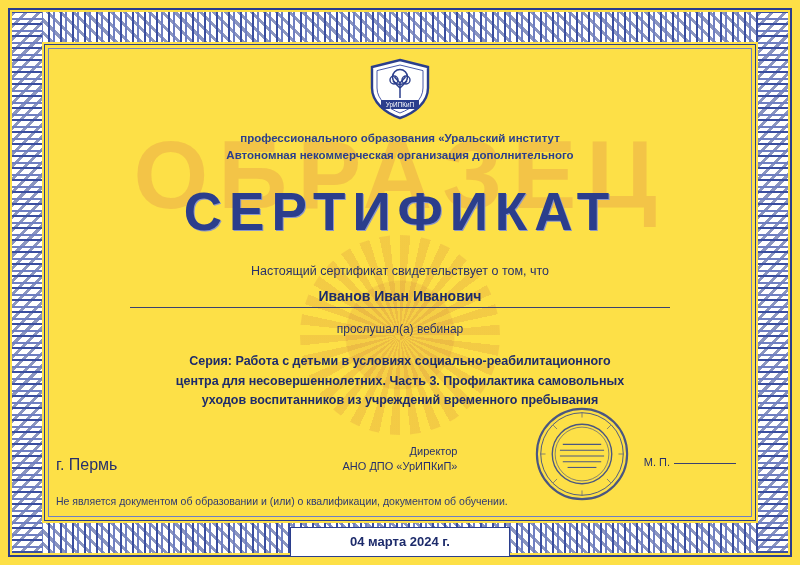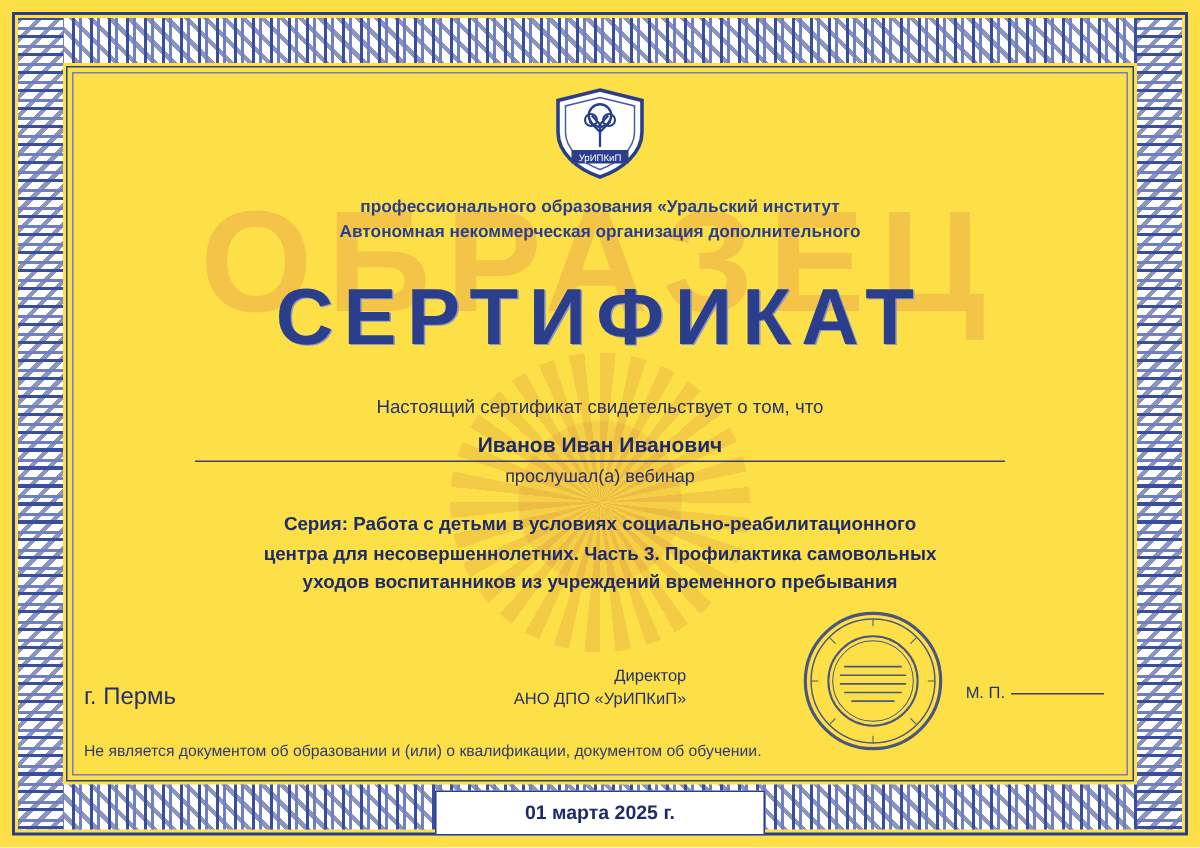--- a/index.html
+++ b/index.html
@@ -151,21 +151,21 @@
     color: #1d2b6b;
     padding-bottom: 3px;
   }
   .name-rule {
     border-bottom: 1.2px solid #3a4170;
     width: 100%;
     height: 0;
   }
 
   .listened {
-    margin-top: 2px;
+    margin-top: 14px;
     font-size: 12px;
     color: #27306b;
   }
 
   .course {
     margin: 16px auto 0 auto;
     width: 470px;
     font-size: 12.5px;
     font-weight: bold;
     line-height: 1.55;
@@ -349,15 +349,15 @@
         <line x1="27" y1="52" x2="73" y2="52"></line>
         <line x1="30" y1="58" x2="70" y2="58"></line>
         <line x1="35" y1="64" x2="65" y2="64"></line>
       </g>
     </svg>
   </div>
 
   <div class="disclaimer">Не является документом об образовании и (или) о квалификации, документом об обучении.</div>
 
   <div class="date-box-inner"></div>
-  <div class="date-box">01 марта 2025 г.</div>
+  <div class="date-box">04 марта 2024 г.</div>
 
 </div>
 
 </body></html>

